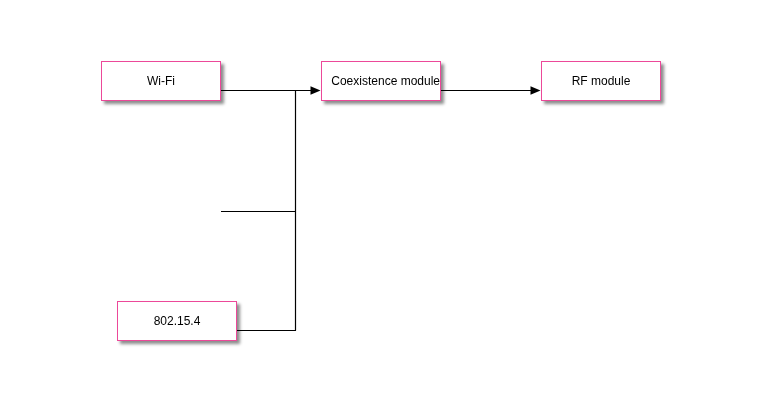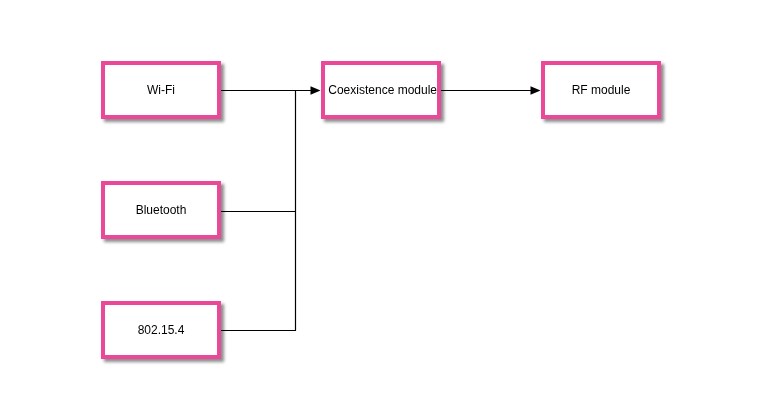--- a/index.html
+++ b/index.html
@@ -19,34 +19,34 @@
     position: absolute;
     left: 0;
     top: 0;
     width: 760px;
     height: 420px;
   }
   .block {
     position: absolute;
     box-sizing: border-box;
     width: 120px;
-    height: 58px;
+    height: 40px;
     background: #ffffff;
-    border: 4px solid #ec4899;
+    border: 1px solid #ec4899;
     box-shadow: 3px 3px 3px rgba(0,0,0,0.45);
     display: flex;
     align-items: center;
     justify-content: center;
     font-size: 12px;
     color: #000000;
     white-space: nowrap;
   }
   .block-wifi        { left: 101px; top:  61px; }
   .block-bluetooth   { left: 101px; top: 181px; }
-  .block-zigbee      { left: 101px; top: 301px; justify-content: center; }
+  .block-zigbee      { left: 117px; top: 301px; justify-content: center; }
   .block-coexistence { left: 321px; top:  61px; justify-content: flex-end; }
   .block-rf          { left: 541px; top:  61px; }
 </style>
 </head>
 <body>
 
 <div class="canvas">
 
   <svg class="wires" viewBox="0 0 760 420" xmlns="http://www.w3.org/2000/svg">
 
@@ -62,23 +62,20 @@
 
     <line x1="441" y1="90.5" x2="532" y2="90.5" stroke="#000000" stroke-width="1.2"></line>
 
     <polygon points="540.5,90.5 530.5,86.3 530.5,94.7" fill="#000000"></polygon>
   </svg>
 
   <div class="block block-wifi">
     <span>Wi-Fi</span>
   </div>
 
-  <div class="block block-bluetooth">
-    <span>Bluetooth</span>
-  </div>
 
   <div class="block block-zigbee">
     <span>802.15.4</span>
   </div>
 
   <div class="block block-coexistence">
     <span>Coexistence module</span>
   </div>
 
   <div class="block block-rf">

